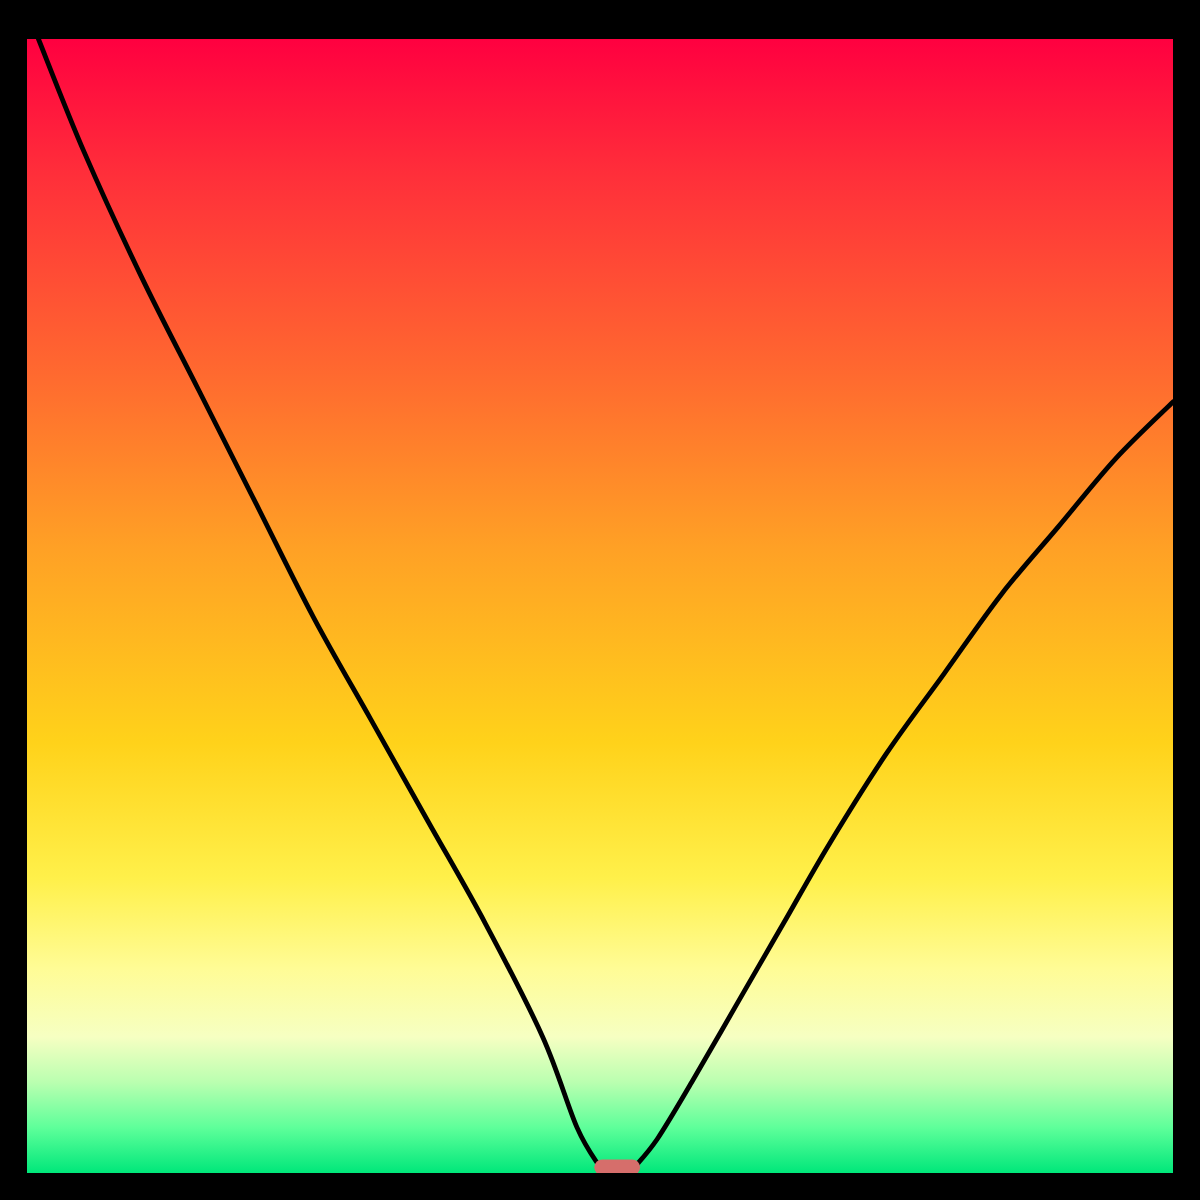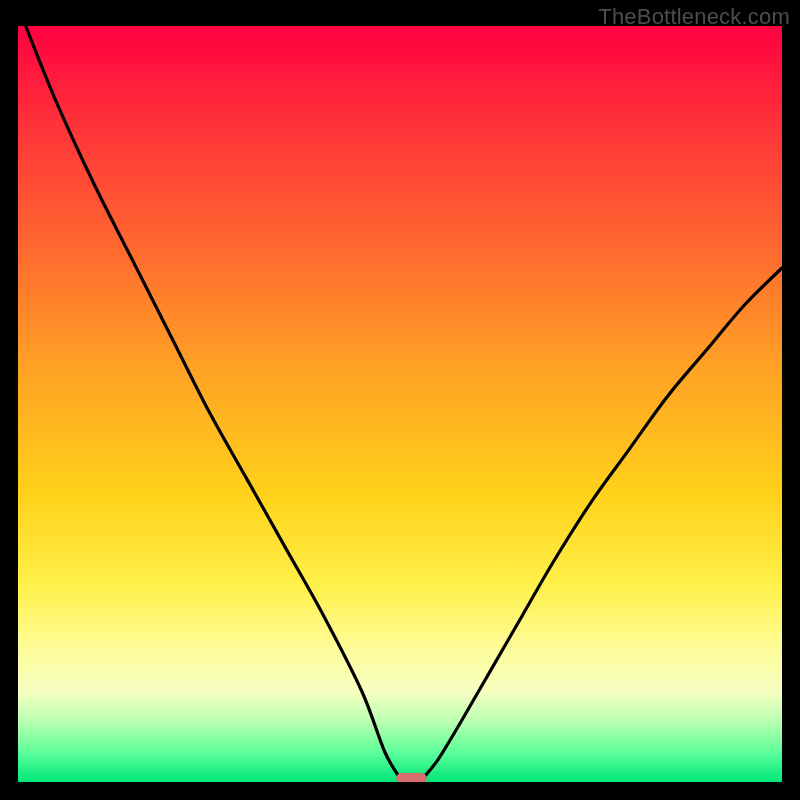--- a/index.html
+++ b/index.html
@@ -68,21 +68,20 @@
   }
   .marker {
     fill: #d66e6b;
     stroke: none;
   }
 </style>
 </head>
 <body>
 
 <div class="frame">
-  <div class="watermark">TheBottleneck.com</div>
 
   <div class="plot-area">
     <div class="gradient"></div>
     <svg class="curve" viewBox="0 0 764 756" preserveAspectRatio="none">
       <path d="M 7.640000000000001 0 C 12.733333333333334 12.600000000000003, 26.740000000000002 49.14000000000003, 38.2 75.60000000000002 C 49.660000000000004 102.06000000000002, 63.66666666666667 132.29999999999998, 76.4 158.76 C 89.13333333333334 185.22, 101.86666666666666 209.16, 114.6 234.36 C 127.33333333333333 259.56, 140.06666666666666 284.76000000000005, 152.8 309.96000000000004 C 165.53333333333336 335.16, 178.26666666666668 361.62, 191 385.56 C 203.73333333333332 409.5, 216.46666666666667 430.91999999999996, 229.2 453.59999999999997 C 241.9333333333333 476.28, 254.66666666666663 498.96, 267.4 521.64 C 280.1333333333333 544.32, 292.8666666666667 565.74, 305.6 589.6800000000001 C 318.33333333333337 613.6200000000001, 333.61333333333334 642.6, 343.8 665.28 C 353.9866666666667 687.9599999999999, 360.3533333333333 711.27, 366.71999999999997 725.76 C 373.08666666666664 740.25, 379.4533333333333 747.8100000000001, 382 752.22"></path>
       <path d="M 404.92 752.22 C 407.4666666666667 749.07, 413.83333333333337 742.7700000000001, 420.20000000000005 733.32 C 426.5666666666667 723.87, 434.2066666666666 710.64, 443.11999999999995 695.52 C 452.0333333333333 680.4, 463.49333333333334 660.24, 473.68 642.6 C 483.8666666666667 624.96, 494.05333333333334 607.32, 504.24 589.6800000000001 C 514.4266666666666 572.0400000000001, 523.3399999999999 555.66, 534.8 536.76 C 546.26 517.86, 560.2666666666667 495.18, 573 476.28000000000003 C 585.7333333333333 457.38000000000005, 598.4666666666667 441, 611.2 423.36 C 623.9333333333334 405.72, 636.6666666666666 386.82, 649.4 370.44 C 662.1333333333333 354.06, 674.8666666666667 340.20000000000005, 687.6 325.08000000000004 C 700.3333333333334 309.96000000000004, 713.0666666666666 293.58, 725.8 279.71999999999997 C 738.5333333333333 265.85999999999996, 757.6333333333333 248.21999999999997, 764 241.91999999999996"></path>
       <rect class="marker" x="378.18000000000006" y="746.928" width="30.560000000000002" height="10.584" rx="5.292" ry="5.292"></rect>
     </svg>
   </div>
 </div>

